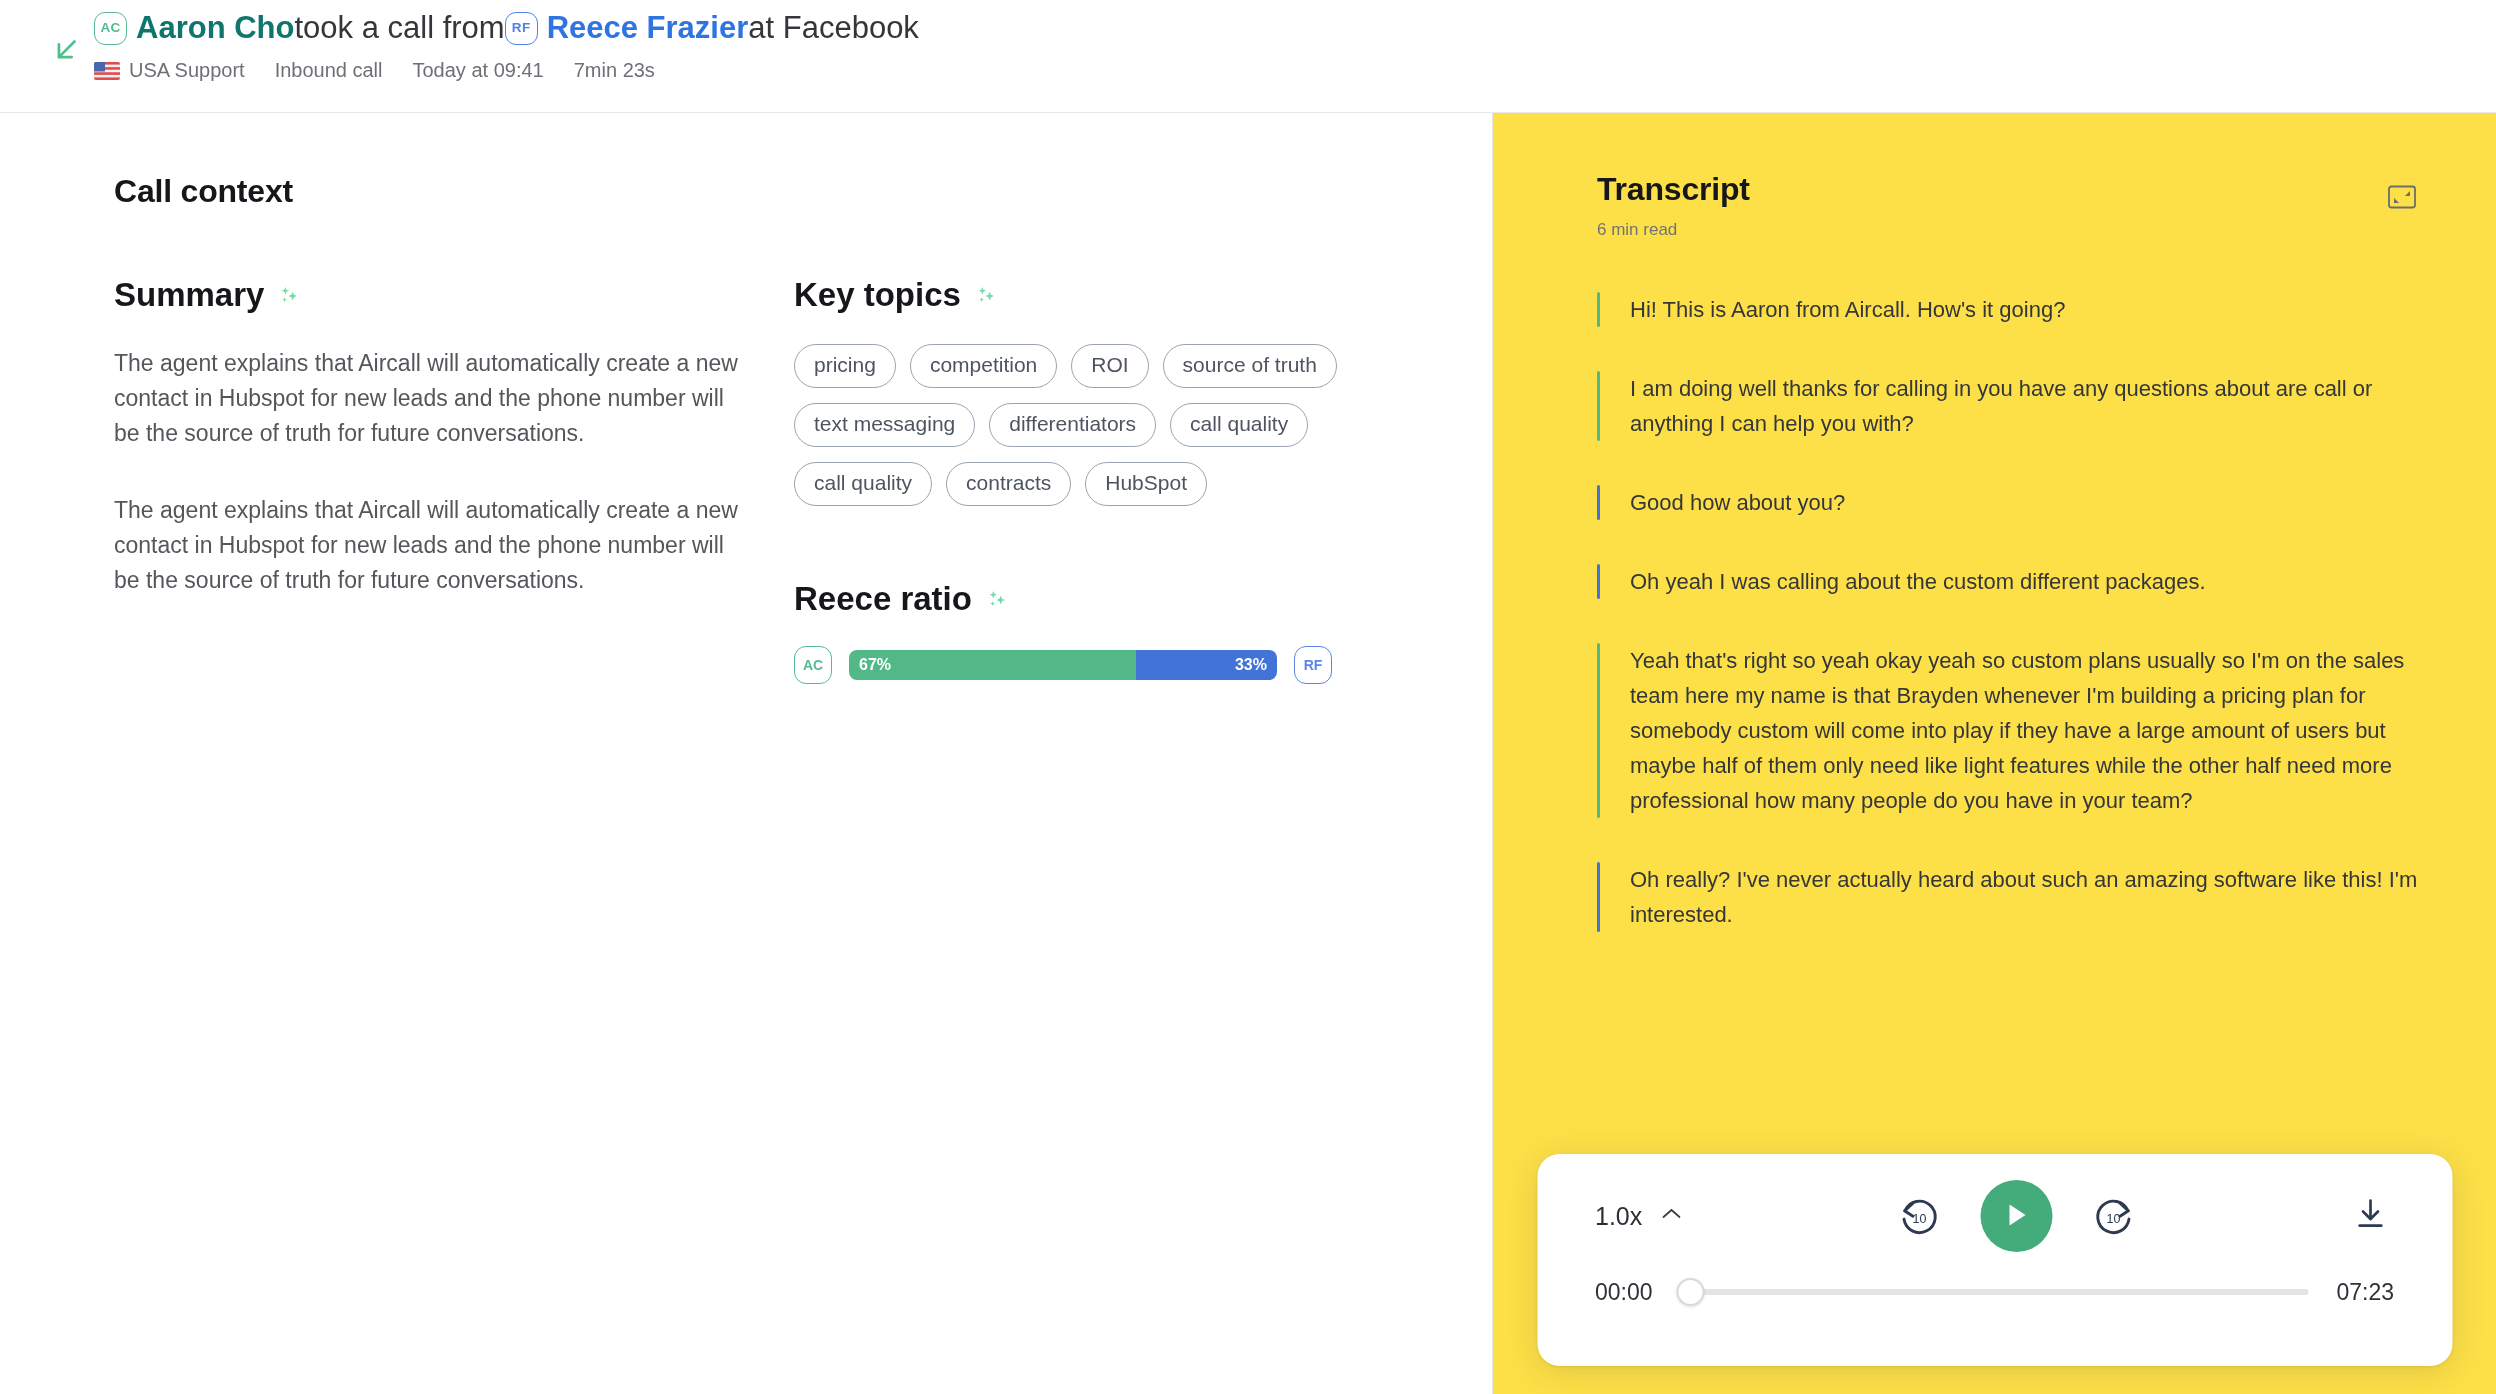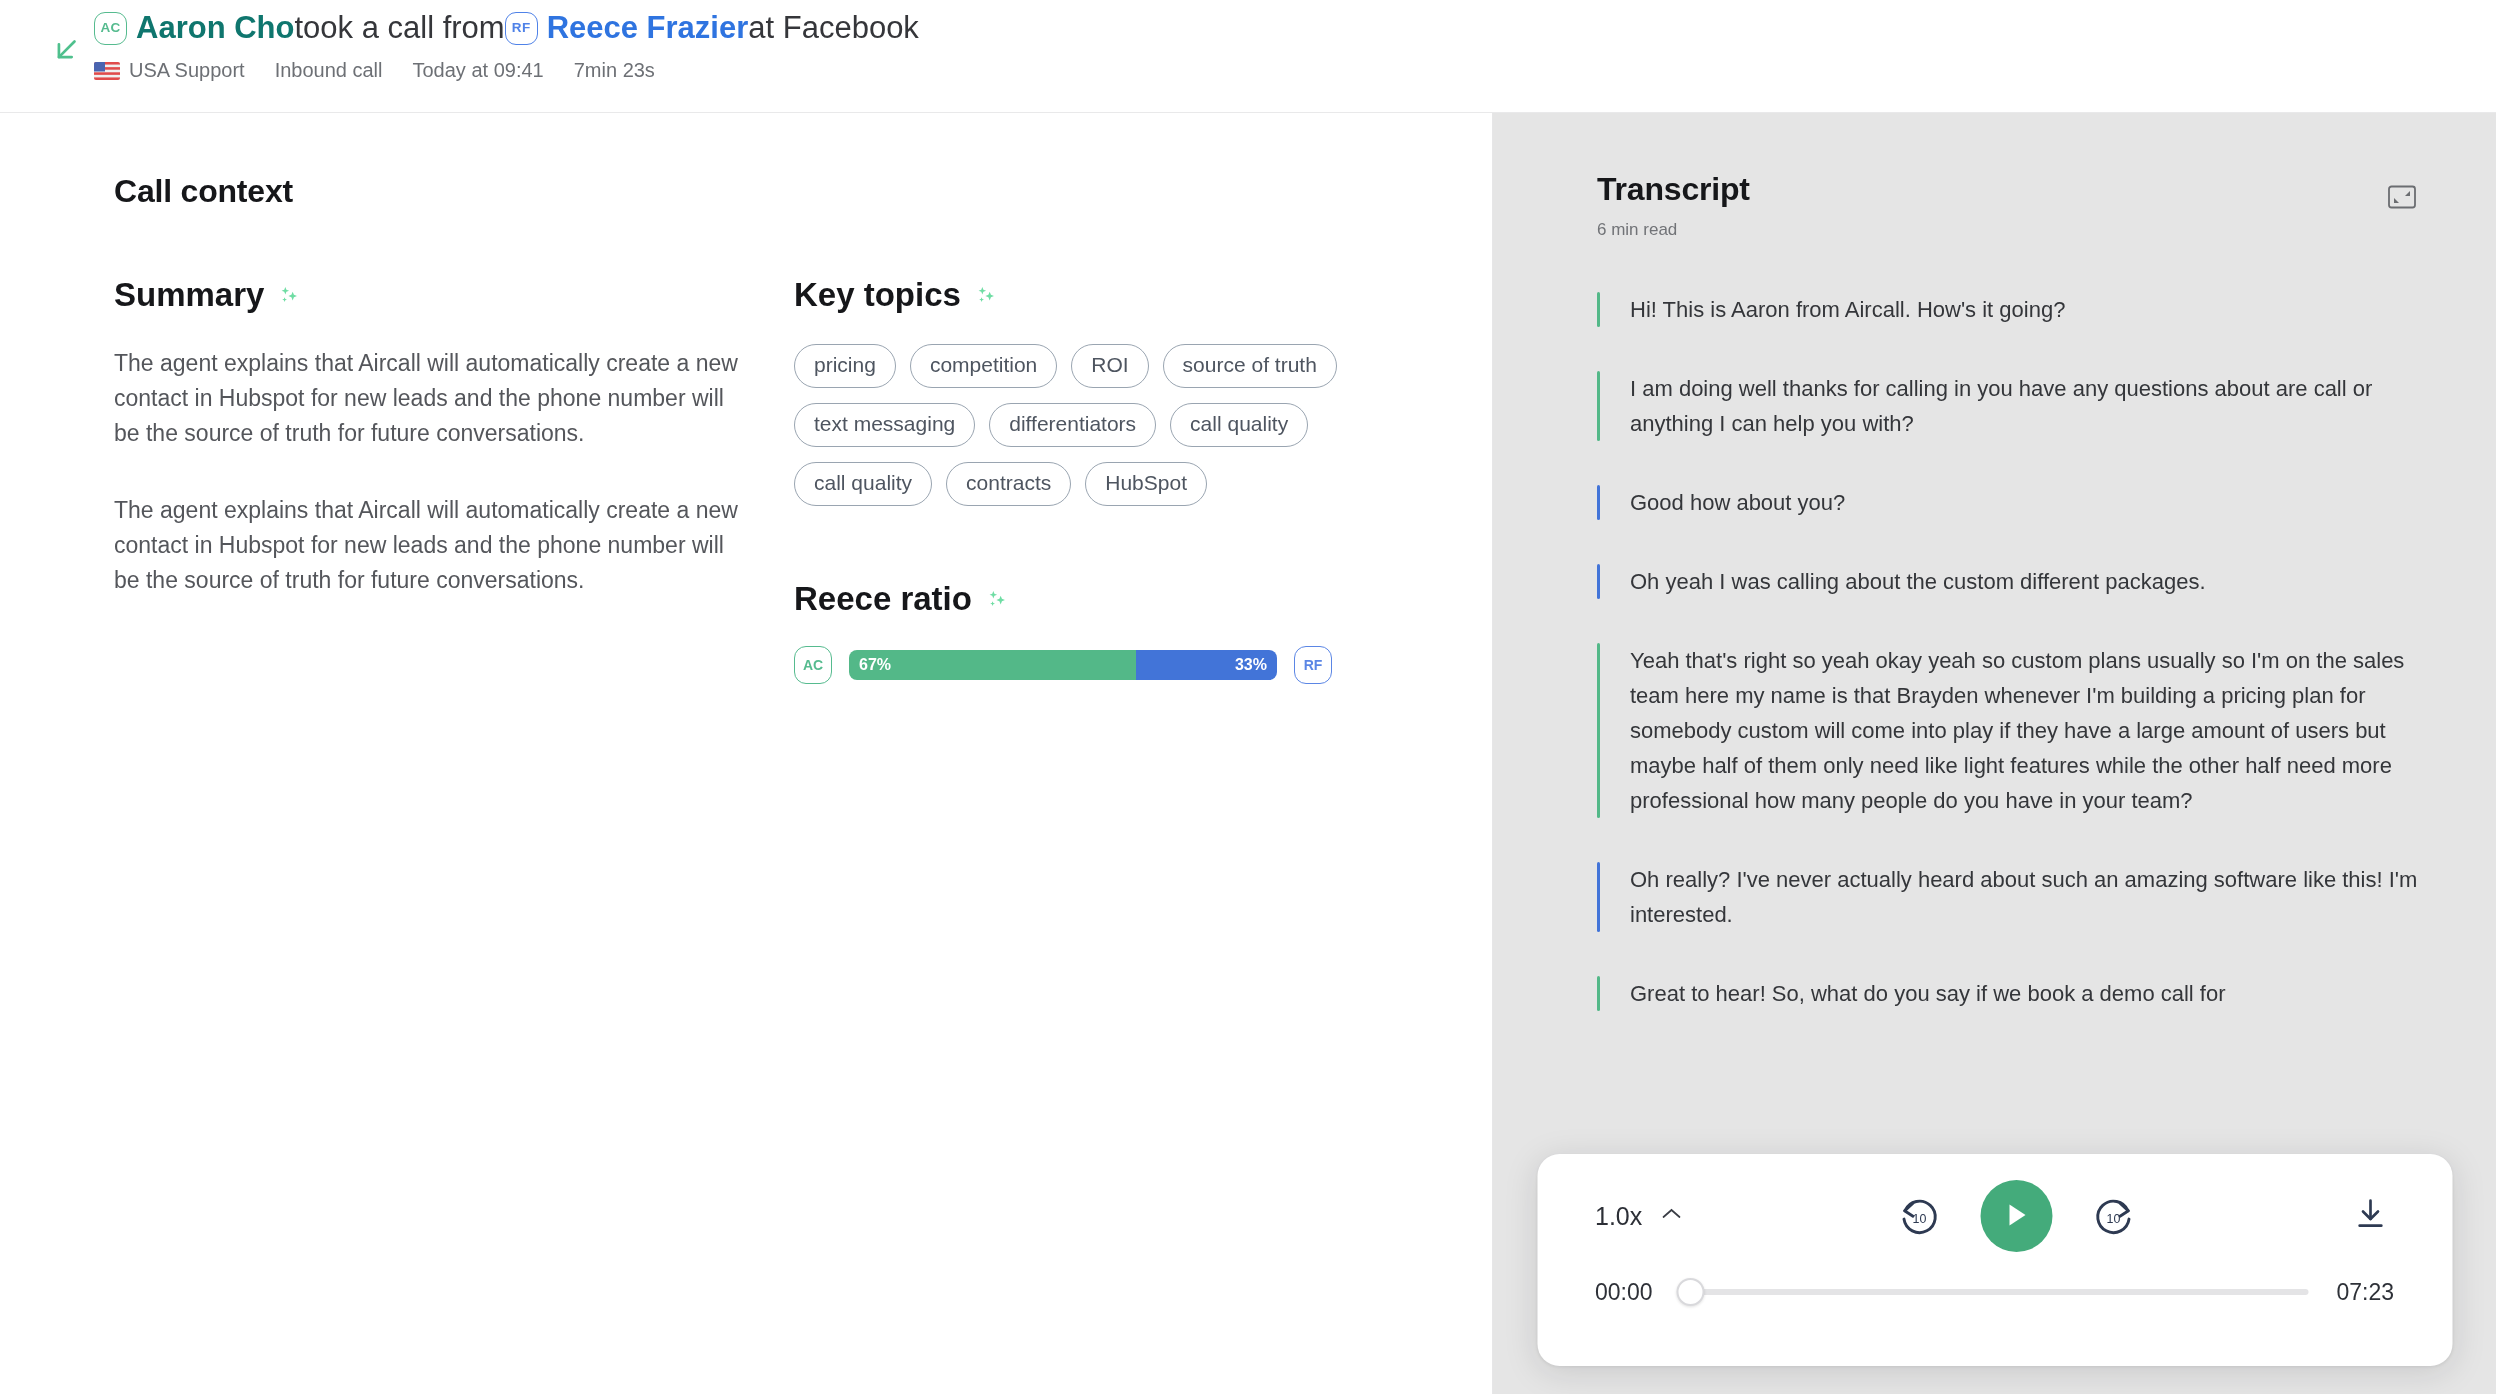--- a/index.html
+++ b/index.html
@@ -47,21 +47,21 @@
   .flag { width: 26px; height: 18px; margin-right: 9px; border-radius: 2px; flex:0 0 auto; }
 
   
   .body { flex: 1 1 auto; display: flex; min-height: 0; }
 
   .left {
     width: 1492px; flex: 0 0 1492px; background: #fff;
     padding: 60px 0 0 114px; position: relative;
   }
   .right {
-    flex: 1 1 auto; background: #e5e5e5;
+    flex: 1 1 auto; background: #fde047;
     border-left: 1px solid #e6e6e7;
     position: relative; overflow: hidden;
   }
 
   
   .h1 { font-size: 32px; font-weight: 700; color: #16171a; letter-spacing: -.2px; }
   .h2 { font-size: 33px; font-weight: 700; color: #16171a; display: flex; align-items: center; gap: 14px; }
   .cols { display: flex; margin-top: 66px; }
   .col-a { width: 680px; flex: 0 0 680px; }
   .col-b { width: 640px; flex: 0 0 640px; }
@@ -289,24 +289,20 @@
           <div class="tr-text">Oh yeah I was calling about the custom different packages.</div>
         </div>
         <div class="tr-msg a">
           <div class="tr-rule"></div>
           <div class="tr-text">Yeah that's right so yeah okay yeah so custom plans usually so I'm on the sales team here my name is that Brayden whenever I'm building a pricing plan for somebody custom will come into play if they have a large amount of users but maybe half of them only need like light features while the other half need more professional how many people do you have in your team?</div>
         </div>
         <div class="tr-msg b">
           <div class="tr-rule"></div>
           <div class="tr-text">Oh really? I've never actually heard about such an amazing software like this! I'm interested.</div>
         </div>
-        <div class="tr-msg a">
-          <div class="tr-rule"></div>
-          <div class="tr-text">Great to hear! So, what do you say if we book a demo call for</div>
-        </div>
       </div>
 
       <div class="player">
         <div class="player-top">
           <div class="speed">
             <span class="speed-label">1.0x</span>
             <span>
               <svg width="24" height="16" viewBox="0 0 24 16" fill="none" stroke="#3a3d45" stroke-width="1.7" stroke-linecap="round">
                 <polyline points="4,11 12,4 20,11"></polyline>
               </svg>

